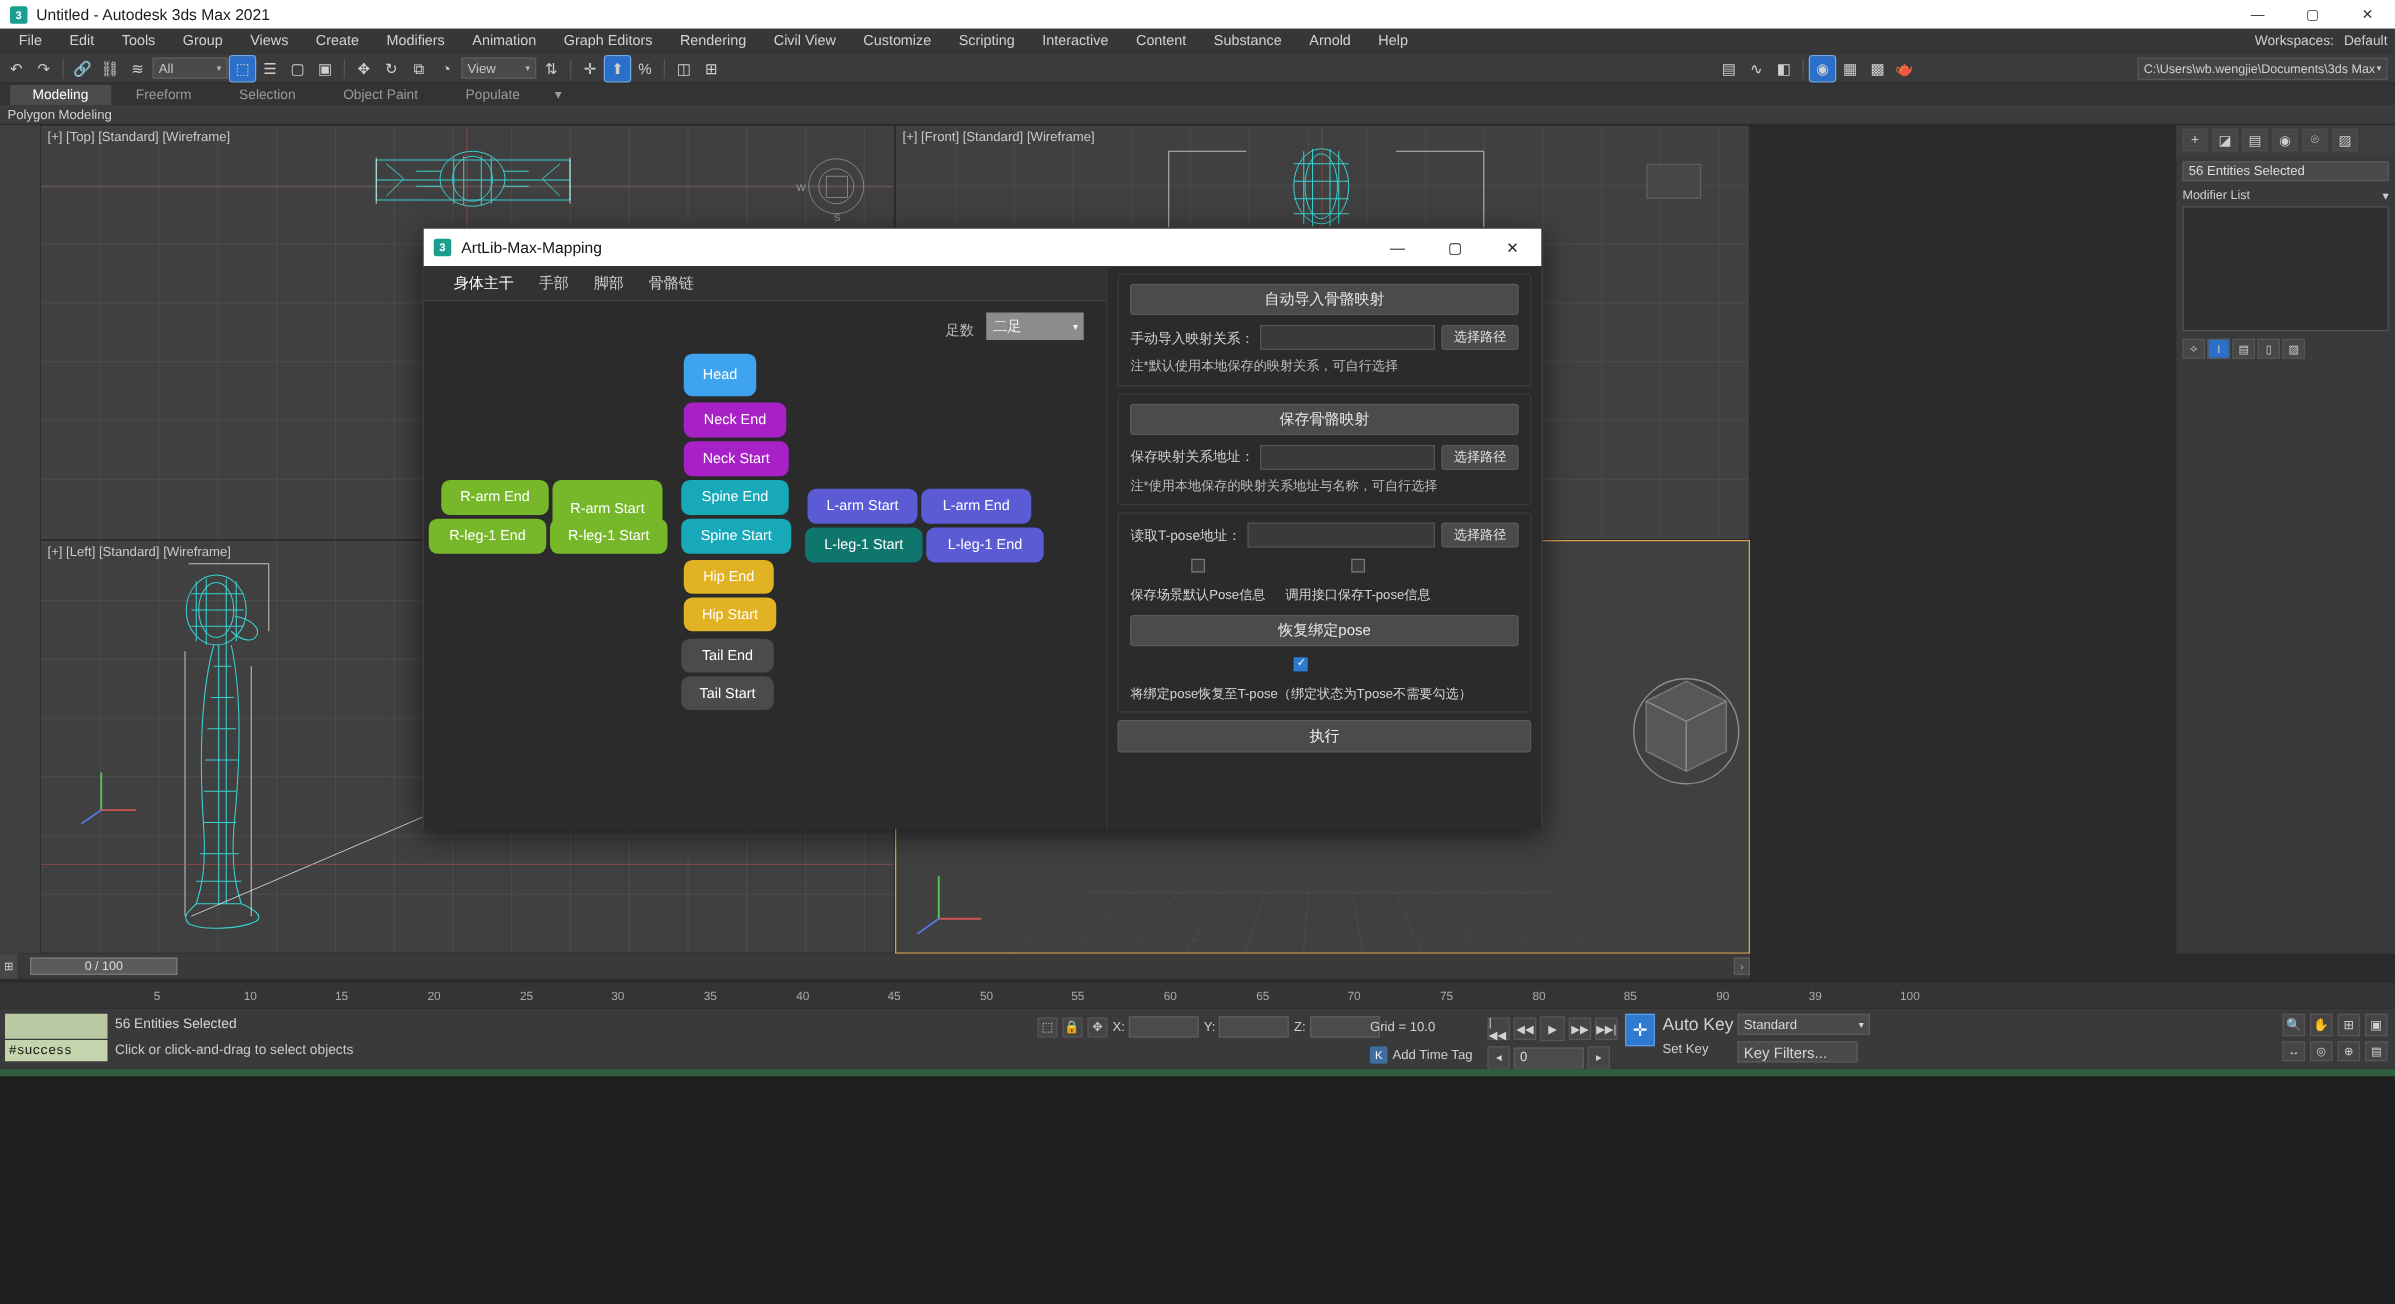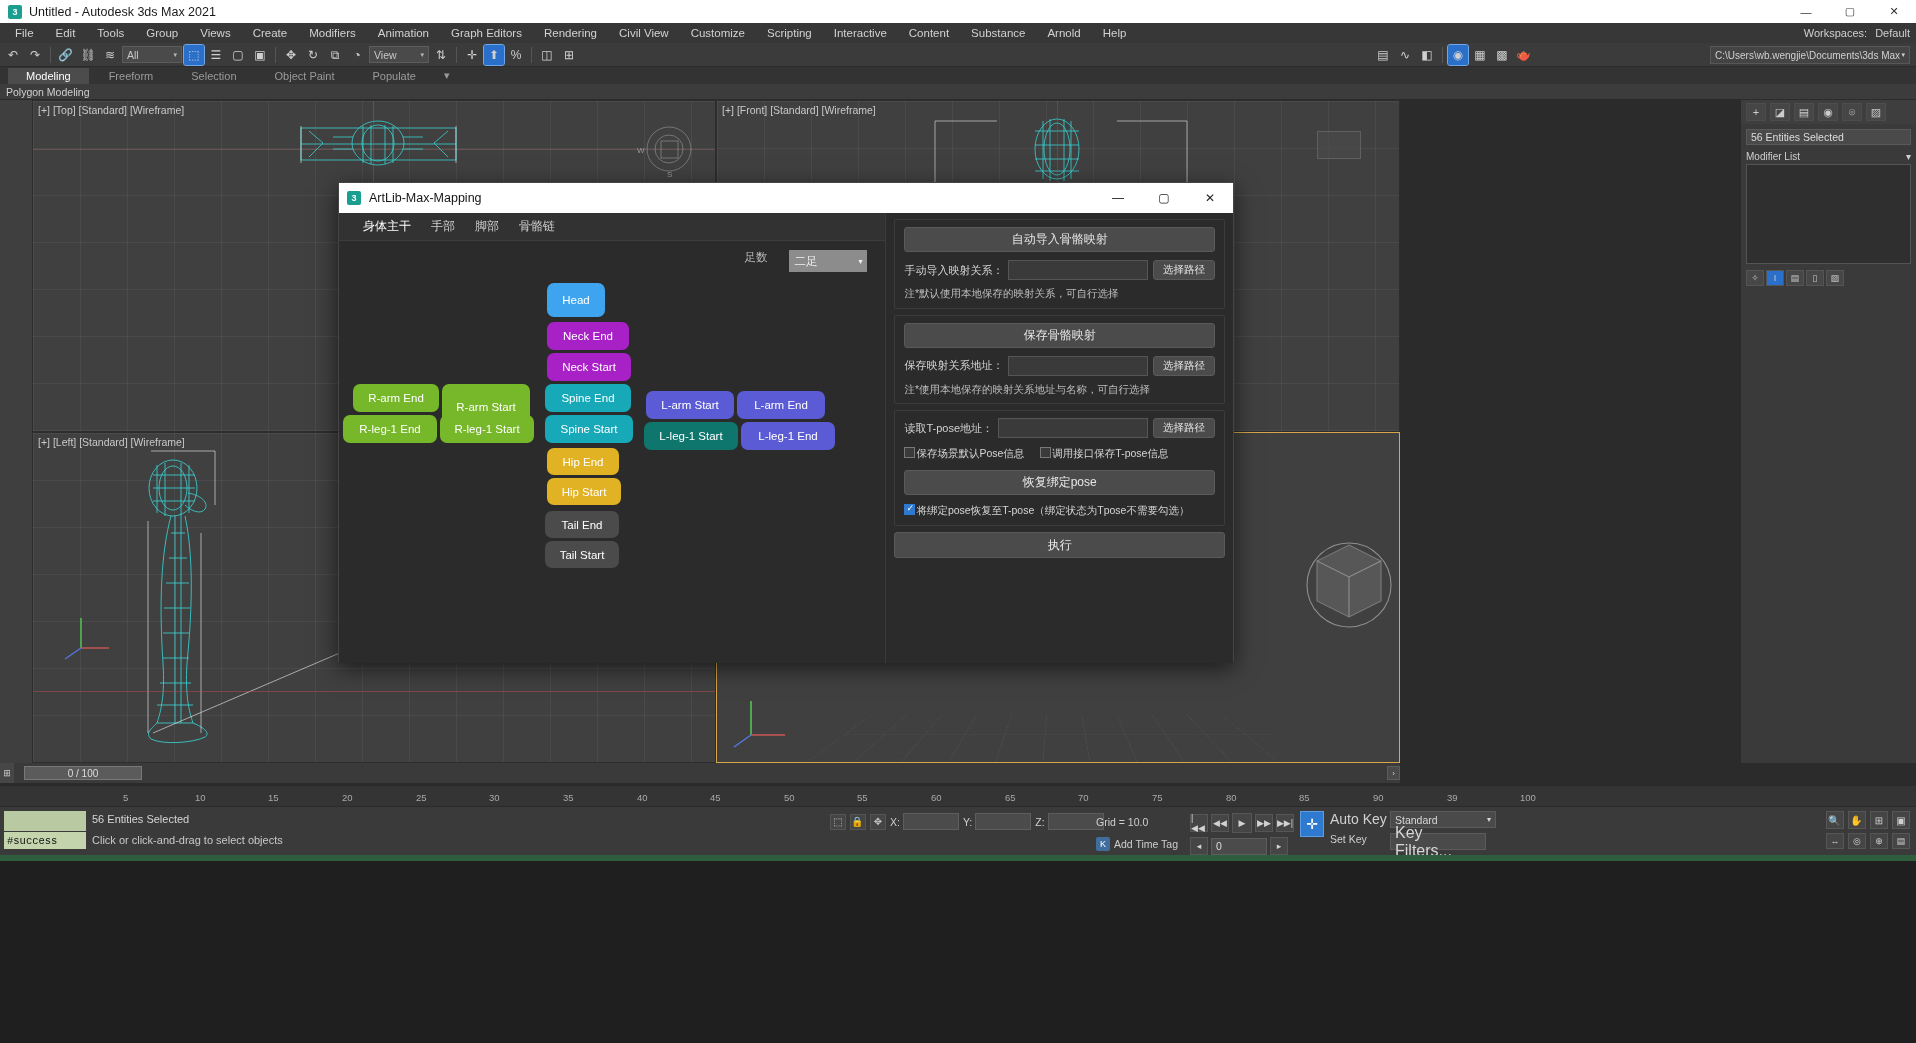--- a/index.html
+++ b/index.html
@@ -167,21 +167,21 @@
   .autokey {
     position:absolute; left:1330px; top:4px; font-size:14px; color:#d0d0d0;
   }
   .setkey { position:absolute; left:1330px; top:26px; font-size:10.5px; color:#d0d0d0; }
   .selcombo {
     position:absolute; left:1390px; top:4px; width:106px;height:17px;background:#4a4a4a;border:1px solid #5b5b5b;
     color:#d7d7d7; font-size:10.5px; display:flex;align-items:center;justify-content:space-between;padding:0 4px;
   }
   .keyfilters {
     position:absolute; left:1390px; top:26px; width:96px;height:17px;background:#4a4a4a;border:1px solid #5b5b5b;
-    color:#d7d7d7; font-size:16px; display:flex;align-items:center;padding:0 4px;
+    color:#d7d7d7; font-size:12px; display:flex;align-items:center;padding:0 4px;
   }
   .bigkey {
     position:absolute; left:1300px; top:4px; width:24px;height:26px;background:#2f7ad1;border:1px solid #5b9de0;
     display:flex;align-items:center;justify-content:center;color:#fff;font-size:14px;
   }
   .navicons { position:absolute; right:6px; top:4px; display:flex; gap:4px; }
   .navicons div { width:18px;height:18px;background:#454545;border:1px solid #565656;display:flex;align-items:center;justify-content:center;font-size:10px;color:#cfcfcf;}
   .navicons2 { position:absolute; right:6px; top:26px; display:flex; gap:4px; }
   .navicons2 div { width:18px;height:16px;background:#454545;border:1px solid #565656;display:flex;align-items:center;justify-content:center;font-size:9px;color:#cfcfcf;}
 
@@ -217,21 +217,21 @@
   
   .left-pane { width:548px; position:relative; border-right:1px solid #3a3a3a; }
   .tabrow {
     height:28px; background:#323232; display:flex; align-items:center; gap:0px; padding-left:14px;
     border-bottom:1px solid #3d3d3d;
   }
   .tabrow .tb { font-size:12px; color:#cfcfcf; padding:4px 10px; }
   .tabrow .tb.sel { color:#ffffff; }
 
   .footrow {
-    position:absolute; right:18px; top:37px; display:flex; align-items:flex-start; gap:22px;
+    position:absolute; right:18px; top:37px; display:flex; align-items:flex-end; gap:10px;
   }
   .footrow .lbl { font-size:11.5px; color:#bdbdbd; }
   .sel-combo {
     width:78px; height:22px; background:#8c8c8c; color:#f2f2f2; font-size:11.5px;
     display:flex; align-items:center; justify-content:space-between; padding:0 5px;
   }
   .sel-combo .ar { font-size:8px; }
 
   .canvas { position:absolute; left:0; top:60px; width:548px; height:390px; }
   .bn {
@@ -260,21 +260,21 @@
   .rrow .rl { font-size:11px; color:#d2d2d2; white-space:nowrap; }
   .rinput {
     flex:1; height:20px; background:#3a3a3a; border:1px solid #555; color:#ddd; font-size:10.5px;
     padding:0 4px; display:flex; align-items:center;
   }
   .rpick {
     width:62px; height:20px; background:#4b4b4b; border:1px solid #5a5a5a; border-radius:3px;
     color:#e2e2e2; font-size:10.5px; display:flex; align-items:center; justify-content:center;
   }
   .cbrow { display:flex; align-items:center; gap:16px; margin-top:9px; }
-  .cb { display:flex; align-items:flex-start; gap:1px; font-size:10.5px; color:#d5d5d5; }
+  .cb { display:flex; align-items:center; gap:11px; font-size:10.5px; color:#d5d5d5;flex-direction:column; }
   .cbbox {
     width:11px;height:11px;border:1px solid #787878;background:#3a3a3a;display:inline-block;
     position:relative;
   }
   .cbbox.on { background:#2f7ad1; border-color:#2f7ad1; }
   .cbbox.on::after {
     content:"✓"; position:absolute; left:1px; top:-2px; font-size:9px; color:#fff;
   }
   .execbtn {
     margin:4px 8px 0 8px; width:calc(100% - 16px); height:26px;

